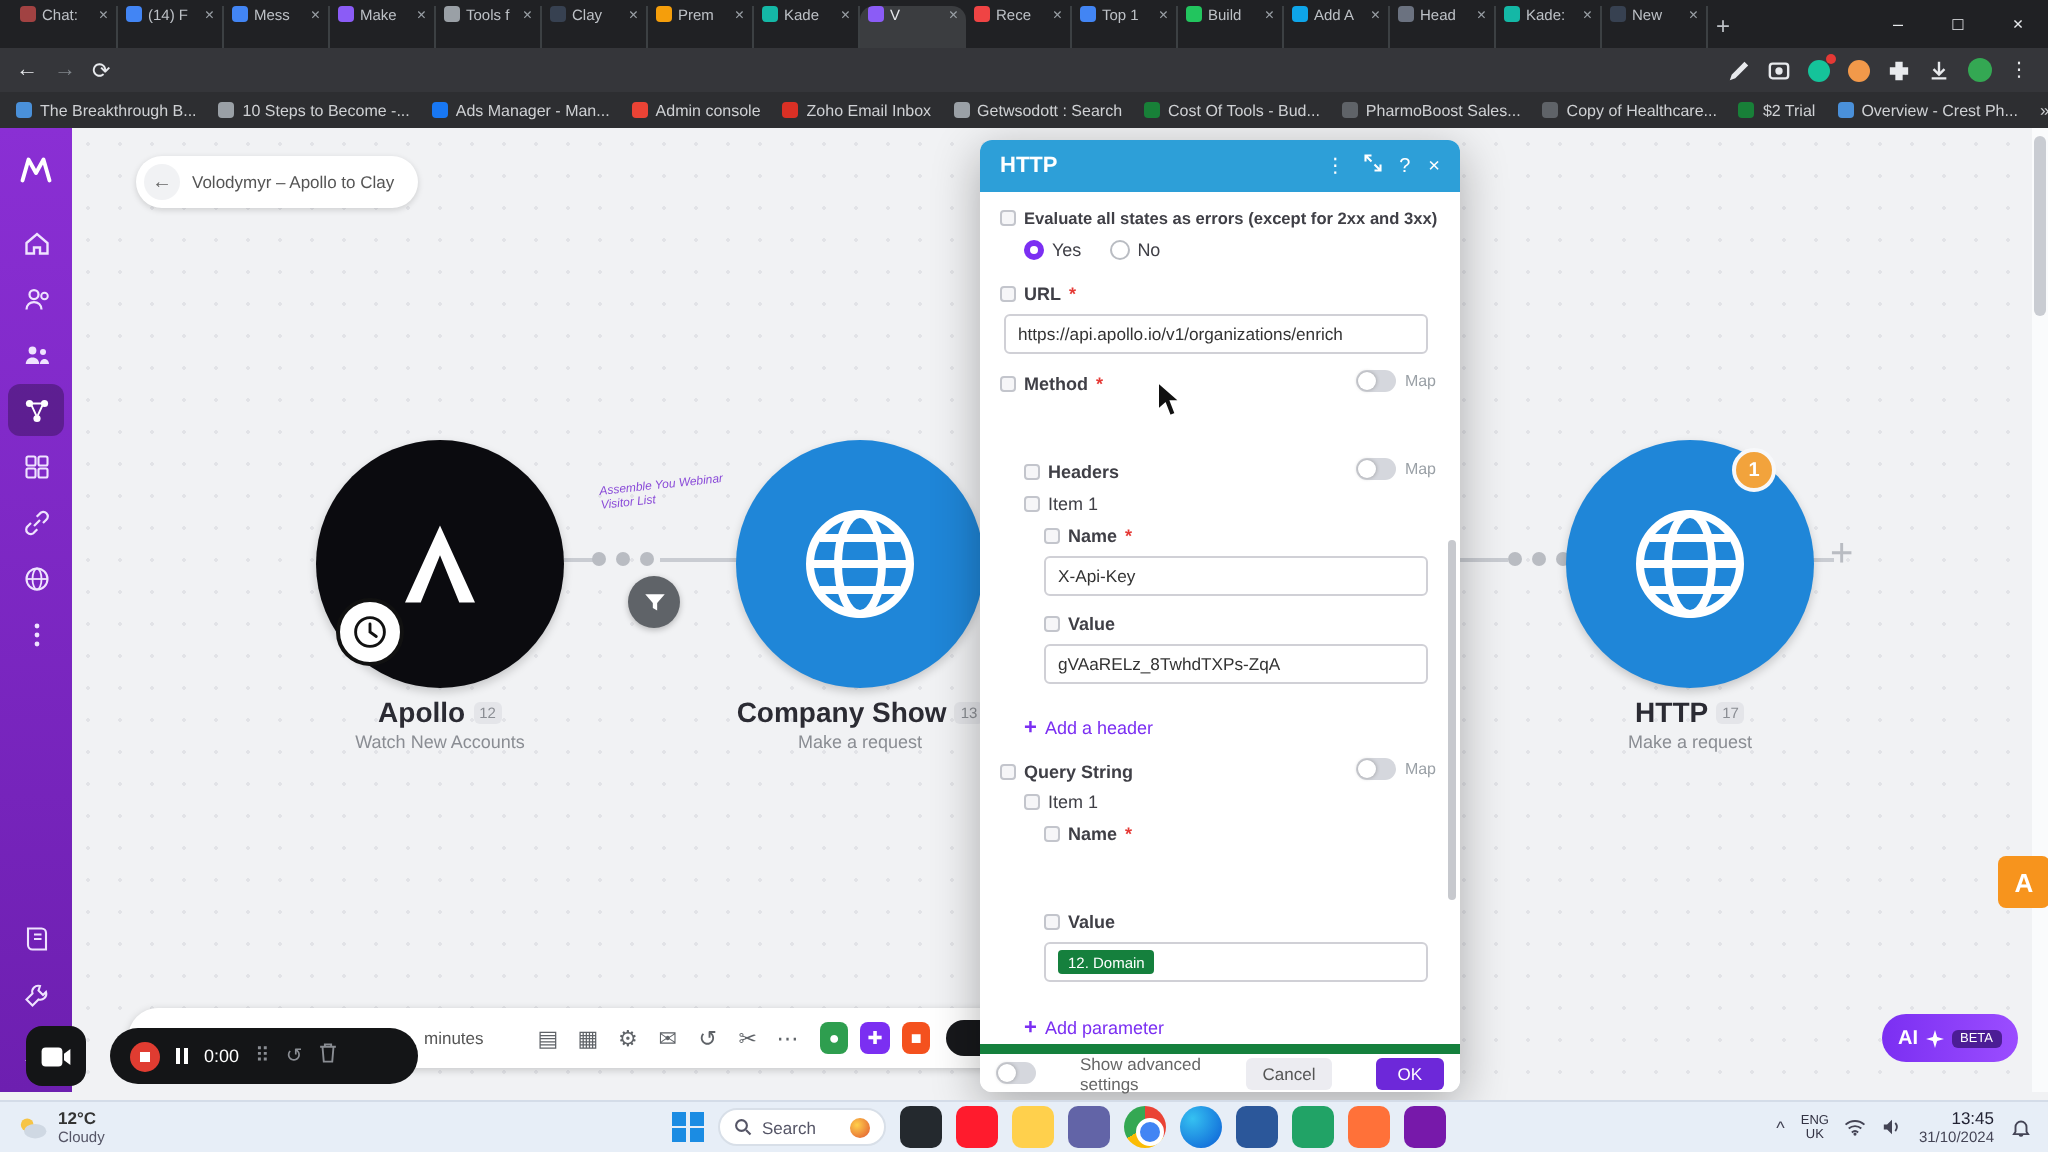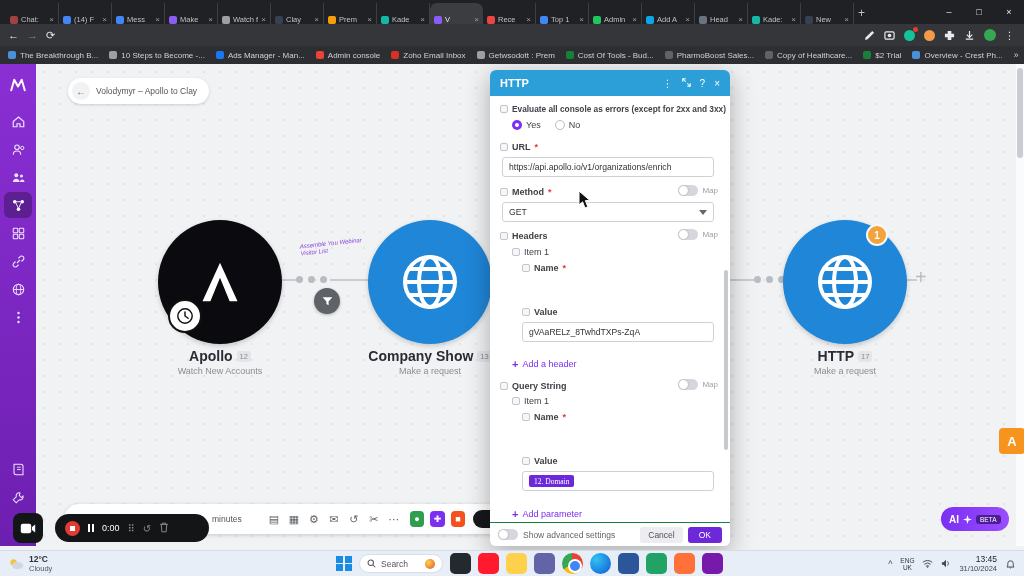--- a/index.html
+++ b/index.html
@@ -2,21 +2,21 @@
 <html><head>
 <meta charset="utf-8">
 <style>
   *{box-sizing:border-box;margin:0;padding:0}
   html,body{width:1024px;height:576px}
   body{position:relative;font-family:"Liberation Sans",sans-serif;overflow:hidden;background:#f1f2f4;font-size:10px;color:#333}
   .abs{position:absolute}
 
   
   #tabstrip{left:0;top:0;width:1024px;height:24px;background:#202124;display:flex;align-items:flex-end;padding-left:6px;z-index:30}
-  .tab{width:53px;height:21px;display:flex;align-items:flex-end;gap:3px;padding:0 4px;border-right:1px solid #3c4043;color:#bdc1c6;font-size:7.5px;overflow:hidden;flex:none;cursor:default}
+  .tab{width:53px;height:21px;display:flex;align-items:flex-start;gap:3px;padding:0 4px;border-right:1px solid #3c4043;color:#bdc1c6;font-size:7.5px;overflow:hidden;flex:none;cursor:default}
   .tab.active{background:#3b3d40;border-radius:7px 7px 0 0;color:#e8eaed;border-right:none}
   .fav{width:8px;height:8px;border-radius:2px;flex:none}
   .tab .tlabel{flex:1;white-space:nowrap;overflow:hidden}
   .tab .tclose{color:#9aa0a6;font-size:8px;flex:none}
   #newtab{color:#bdc1c6;font-size:12px;margin:0 6px 4px 4px}
   #wincontrols{margin-left:auto;display:flex;height:24px}
   #wincontrols span{width:30px;display:flex;align-items:center;justify-content:center;color:#e8eaed;font-size:9px}
 
   #addressbar{left:0;top:24px;width:1024px;height:22px;background:#35363a;display:flex;align-items:center;padding:0 8px;gap:8px;z-index:30}
   .navic{color:#e8eaed;font-size:11px}
@@ -88,22 +88,22 @@
   .maplbl{font-size:8px;color:#9aa0a6}
   .radio{width:10px;height:10px;border-radius:50%;flex:none}
   .radio.on{background:#7b2ff2;position:relative}
   .radio.on::after{content:"";position:absolute;left:3px;top:3px;width:4px;height:4px;border-radius:50%;background:#fff}
   .radio.off{border:1.5px solid #b9bcc2;background:#fff}
   .rlabel{font-size:9px;color:#3f3f46;margin-right:10px}
   .addlink{font-size:9px;color:#7b2ff2;display:flex;align-items:center;gap:4px}
   .addlink b{font-size:11px}
   .selcaret{width:0;height:0;border-left:4px solid transparent;border-right:4px solid transparent;border-top:5px solid #666;margin-left:auto}
   .mapwrap{position:absolute;right:12px;display:flex;align-items:center;gap:4px}
-  #chip-domain{background:#6d28d9;color:#fff;font-family:Liberation Serif, serif;font-size:7.5px;padding:1.5px 5px;border-radius:2px}
-  #panel-footer{position:absolute;left:0;bottom:0;width:240px;height:24px;border-top:1px solid #15803d;display:flex;align-items:center;padding:0 8px;gap:5px;background:#fff;border-radius:0 0 6px 6px}
+  #chip-domain{background:#15803d;color:#fff;font-family:Liberation Sans, sans-serif;font-size:7.5px;padding:1.5px 5px;border-radius:2px}
+  #panel-footer{position:absolute;left:0;bottom:0;width:240px;height:24px;border-top:5px solid #15803d;display:flex;align-items:center;padding:0 8px;gap:22px;background:#fff;border-radius:0 0 6px 6px}
   #panel-footer .advlbl{font-size:8.5px;color:#666}
   #btn-cancel{margin-left:auto;background:#ececf1;color:#555;border:none;font-size:8.5px;padding:3px 8px;border-radius:3px}
   #btn-ok{background:#6d28d9;color:#fff;border:none;font-size:8.5px;padding:3px 11px;border-radius:3px}
   #panel-scrollbar{position:absolute;right:2px;top:200px;width:4px;height:180px;background:#c7c9ce;border-radius:2px}
 
   
   #ext-orange{left:999px;top:428px;width:26px;height:26px;background:#f7941d;border-radius:4px;z-index:8;display:flex;align-items:center;justify-content:center;color:#fff;font-weight:bold;font-size:13px}
   #ai-pill{left:941px;top:507px;height:24px;border-radius:12px;background:linear-gradient(90deg,#7b2ff2,#9b4dff);z-index:8;display:flex;align-items:center;gap:4px;padding:0 8px;color:#fff}
   #ai-pill .ailbl{font-size:10px;font-weight:bold}
   #ai-pill .beta{background:#4c1d95;font-size:6.5px;padding:1px 4px;border-radius:3px}
@@ -154,21 +154,21 @@
       <span class="tlabel">Mess</span>
       <span class="tclose">×</span>
     </div>
   <div class="tab">
       <span class="fav" style="background: rgb(139, 92, 246);"></span>
       <span class="tlabel">Make</span>
       <span class="tclose">×</span>
     </div>
   <div class="tab">
       <span class="fav" style="background: rgb(154, 160, 166);"></span>
-      <span class="tlabel">Watch f</span>
+      <span class="tlabel">Tools f</span>
       <span class="tclose">×</span>
     </div>
   <div class="tab">
       <span class="fav" style="background: rgb(55, 65, 81);"></span>
       <span class="tlabel">Clay</span>
       <span class="tclose">×</span>
     </div>
   <div class="tab">
       <span class="fav" style="background: rgb(245, 158, 11);"></span>
       <span class="tlabel">Prem</span>
@@ -189,21 +189,21 @@
       <span class="tlabel">Rece</span>
       <span class="tclose">×</span>
     </div>
   <div class="tab">
       <span class="fav" style="background: rgb(66, 133, 244);"></span>
       <span class="tlabel">Top 1</span>
       <span class="tclose">×</span>
     </div>
   <div class="tab">
       <span class="fav" style="background: rgb(34, 197, 94);"></span>
-      <span class="tlabel">Admin</span>
+      <span class="tlabel">Build</span>
       <span class="tclose">×</span>
     </div>
   <div class="tab">
       <span class="fav" style="background: rgb(14, 165, 233);"></span>
       <span class="tlabel">Add A</span>
       <span class="tclose">×</span>
     </div>
   <div class="tab">
       <span class="fav" style="background: rgb(107, 114, 128);"></span>
       <span class="tlabel">Head</span>
@@ -283,21 +283,21 @@
   <span class="bm">
       <span class="bmfav" style="background: rgb(234, 67, 53);"></span>
       <span>Admin console</span>
     </span>
   <span class="bm">
       <span class="bmfav" style="background: rgb(217, 48, 37);"></span>
       <span>Zoho Email Inbox</span>
     </span>
   <span class="bm">
       <span class="bmfav" style="background: rgb(154, 160, 166);"></span>
-      <span>Getwsodott : Prem</span>
+      <span>Getwsodott : Search</span>
     </span>
   <span class="bm">
       <span class="bmfav" style="background: rgb(24, 128, 56);"></span>
       <span>Cost Of Tools - Bud...</span>
     </span>
   <span class="bm">
       <span class="bmfav" style="background: rgb(95, 99, 104);"></span>
       <span>PharmoBoost Sales...</span>
     </span>
   <span class="bm">
@@ -518,21 +518,21 @@
       <span><svg width="9" height="9" viewBox="0 0 12 12">
             <path d="M1 5V1h4M11 7v4H7M1 1l4 4M11 11L7 7" fill="none" stroke="#fff" stroke-width="1.4"></path>
           </svg></span>
       <span>?</span>
       <span>×</span>
     </div>
   </div>
 
   <div class="prow" style="left:10px;top:34px">
     <span class="fsq"></span>
-    <span class="plabel" style="font-size:8.3px">Evaluate all console as errors (except for 2xx and 3xx)</span>
+    <span class="plabel" style="font-size:8.3px">Evaluate all states as errors (except for 2xx and 3xx)</span>
   </div>
   <div class="prow" style="left:22px;top:50px">
     <span class="radio on"></span>
     <span class="rlabel">Yes</span>
     <span class="radio off"></span>
     <span class="rlabel">No</span>
   </div>
 
   <div class="prow" style="left:10px;top:72px">
     <span class="fsq"></span>
@@ -545,46 +545,43 @@
     <span class="fsq"></span>
     <span class="plabel">Method</span>
       <span class="req">*</span>
   </div>
   <div class="mapwrap" style="top:115px">
     <span class="toggle">
         <i></i>
       </span>
     <span class="maplbl">Map</span>
   </div>
-  <div class="pinput" style="left:12px;top:132px;width:212px">
-    <span>GET</span>
-    <span class="selcaret"></span>
-  </div>
-
-  <div class="prow" style="left:10px;top:161px">
+
+  <div class="prow" style="left:22px;top:161px">
     <span class="fsq"></span>
     <span class="plabel">Headers</span>
   </div>
   <div class="mapwrap" style="top:159px">
     <span class="toggle">
         <i></i>
       </span>
     <span class="maplbl">Map</span>
   </div>
 
   <div class="prow" style="left:22px;top:177px">
     <span class="fsq"></span>
     <span class="plabel-n">Item 1</span>
   </div>
 
   <div class="prow" style="left:32px;top:193px">
     <span class="fsq"></span>
     <span class="plabel">Name</span>
       <span class="req">*</span>
   </div>
+  <div class="pinput" style="left:32px;top:208px;width:192px">X-Api-Key</div>
 
   <div class="prow" style="left:32px;top:237px">
     <span class="fsq"></span>
     <span class="plabel">Value</span>
   </div>
   <div class="pinput" style="left:32px;top:252px;width:192px">gVAaRELz_8TwhdTXPs-ZqA</div>
 
   <div class="prow addlink" style="left:22px;top:288px">
     <b>+</b>
       <span>Add a header</span>

